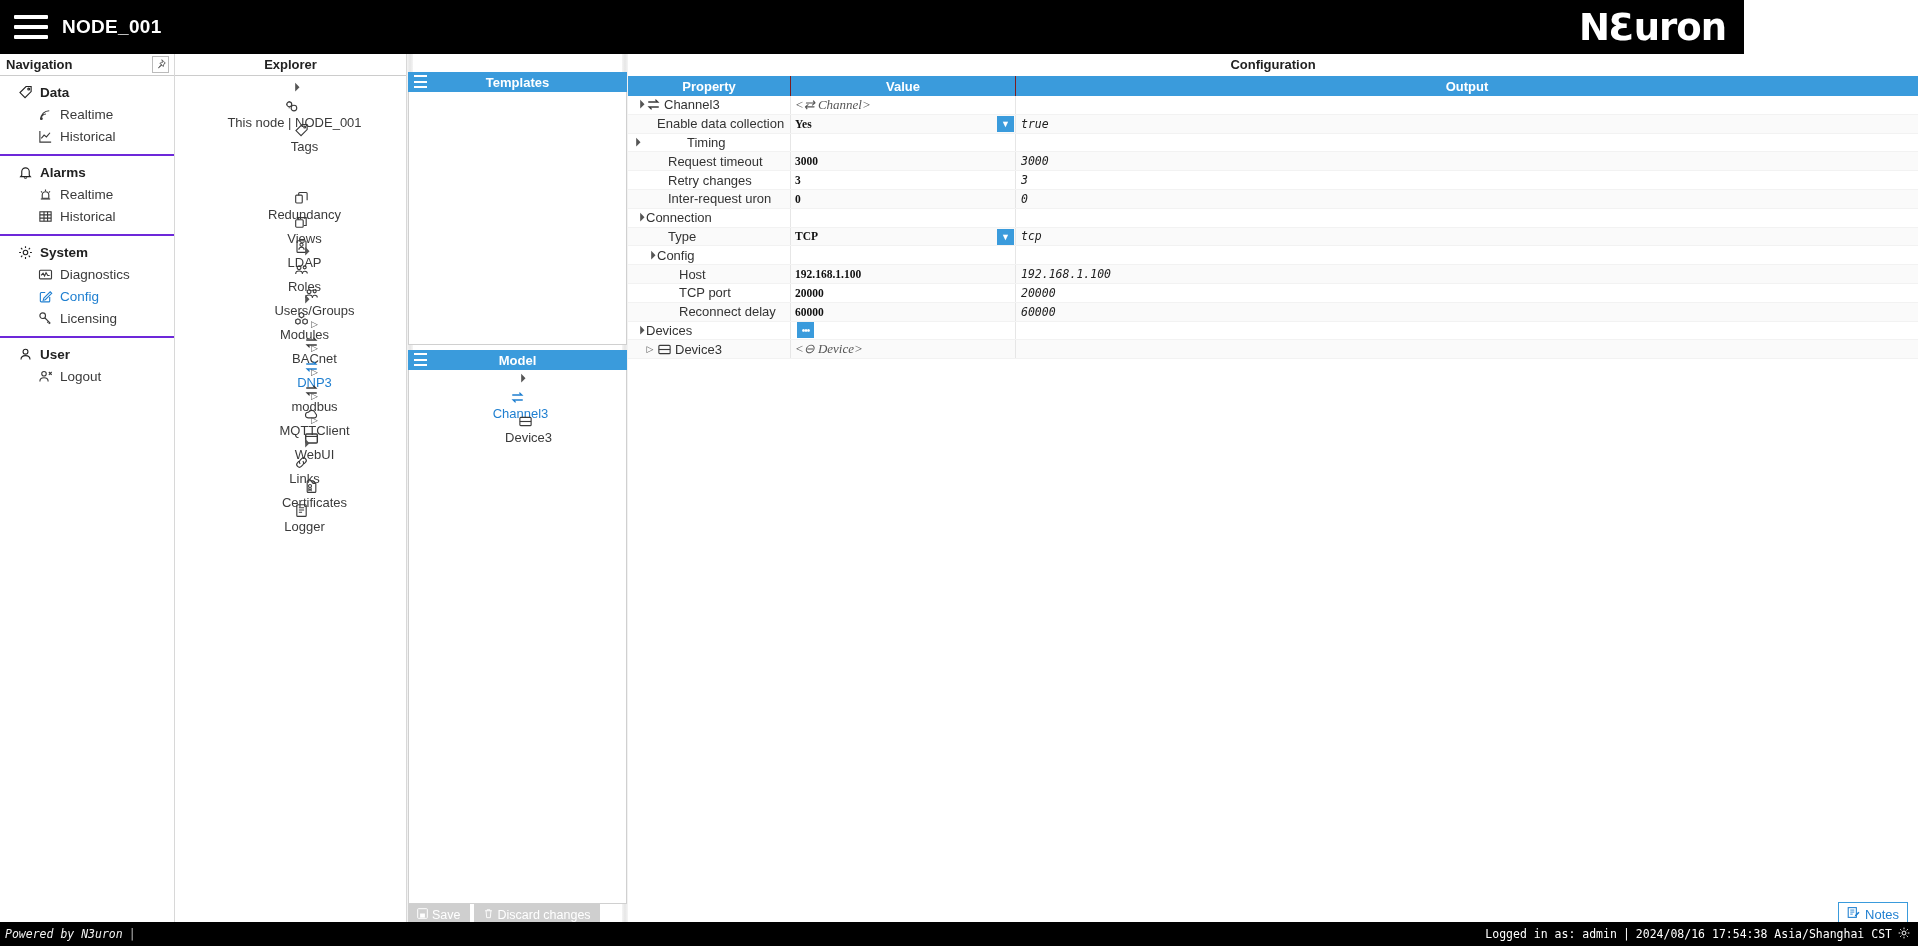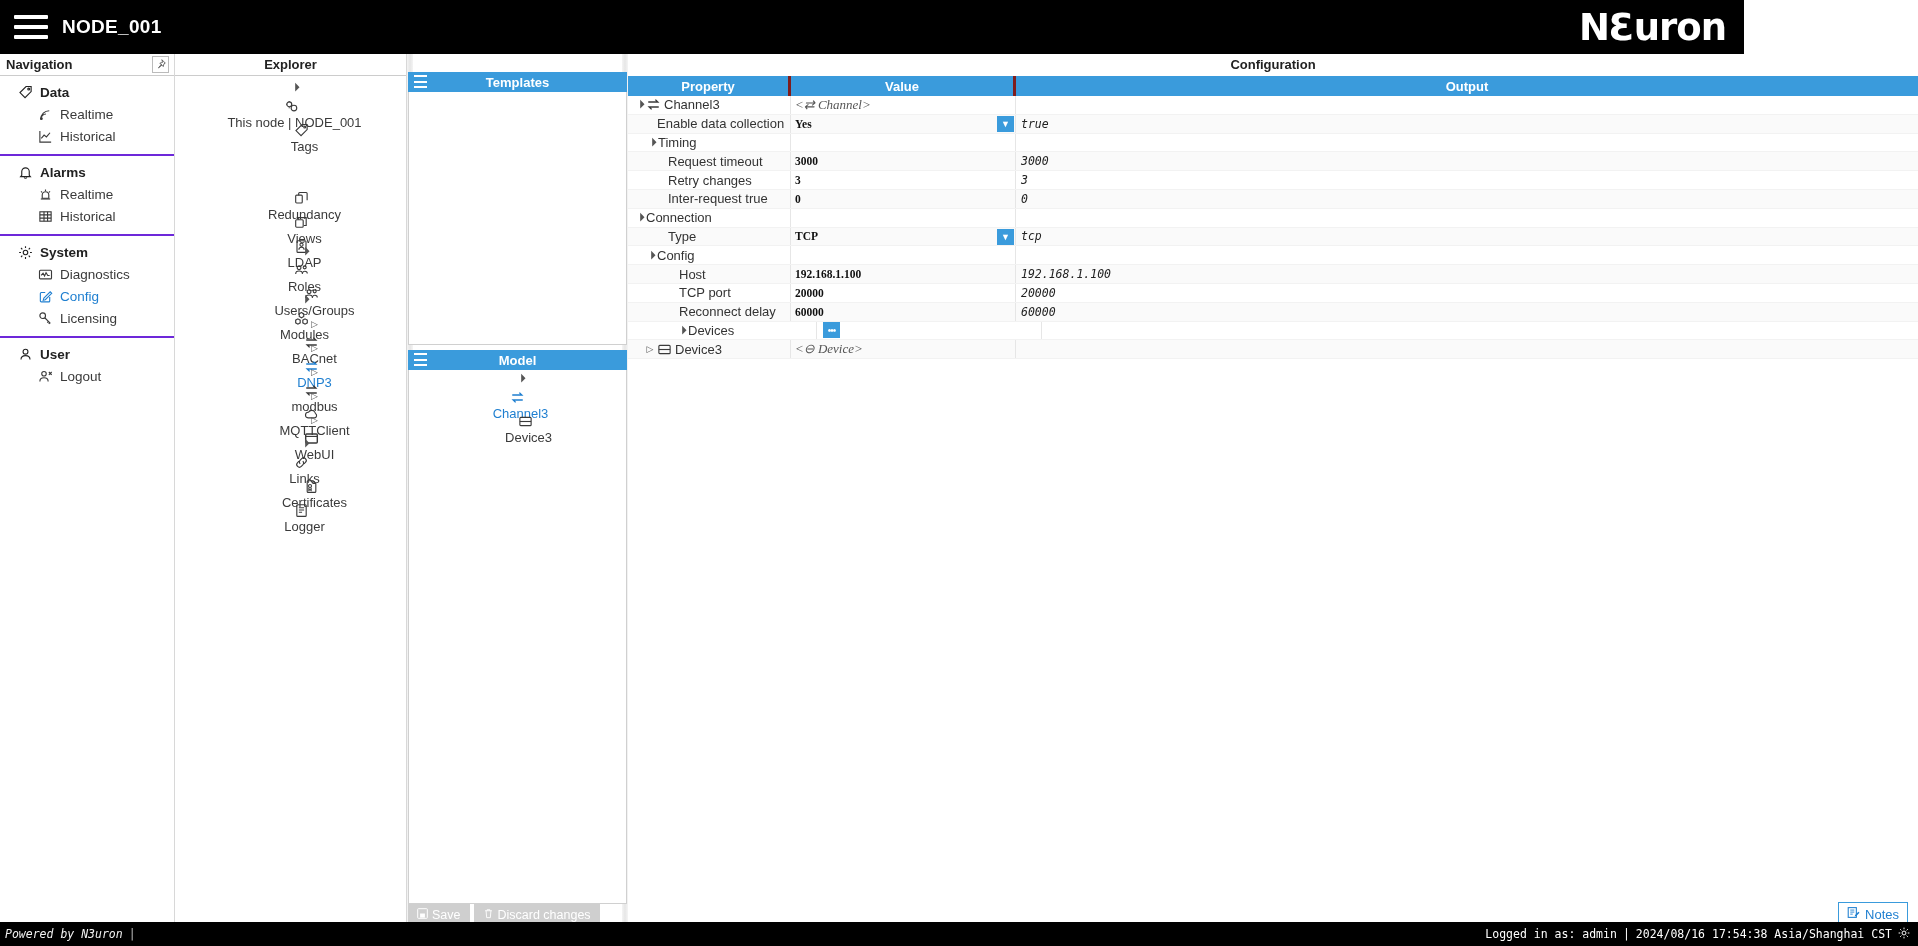--- a/index.html
+++ b/index.html
@@ -74,21 +74,21 @@
      display: flex; flex-direction: column; justify-content: space-between; cursor: pointer; }
   .tm-head .burger i { display: block; height: 2px; background: #fff; }
   .tm-body { border: 1px solid #d0d0d0; border-top: none; background: #fff; }
   .templates-body { height: 253px; }
   .model-body { height: 534px; padding-top: 4px; }
 
   
   .config { position: absolute; left: 628px; top: 54px; right: 0; height: 880px; background: #fff; }
   .config-title { height: 22px; line-height: 22px; text-align: center; font-weight: bold; font-size: 13px; color: #222; }
   .grid-head { display: flex; height: 20px; background: #3a9bdc; color: #fff; font-weight: bold; font-size: 13px; }
-  .gh { display: flex; align-items: center; justify-content: center; border-right: 3px solid #7f1d1d; }
+  .gh { display: flex; align-items: center; justify-content: center; border-right: 1px solid #7f1d1d; }
   .col-prop { width: 163px; flex: 0 0 163px; }
   .col-val  { width: 225px; flex: 0 0 225px; }
   .col-out  { flex: 1 1 auto; border-right: none; }
   .rows { font-size: 13px; }
   .row { display: flex; height: 18.8px; align-items: center; border-bottom: 1px solid #f2f2f2; }
   .row:nth-child(even) { background: #fafafa; }
   .cell-prop { width: 163px; flex: 0 0 163px; display: flex; align-items: center;
       border-right: 1px solid #e6e6e6; height: 100%; overflow: hidden; white-space: nowrap; }
   .cell-val { width: 225px; flex: 0 0 225px; height: 100%; display: flex; align-items: center;
       border-right: 1px solid #e6e6e6; position: relative; padding-left: 4px;
@@ -526,21 +526,21 @@
         </div>
         <div class="cell-val">
           <span>Yes</span>
           <span class="dd">▼</span>
         </div>
         <div class="cell-out">
           <span>true</span>
         </div>
       </div>
       <div class="row">
-        <div class="cell-prop" style="padding-left: 16px;">
+        <div class="cell-prop" style="padding-left: 0; gap: 45px;">
           <span class="arrow open"></span>
           <span>Timing</span>
         </div>
         <div class="cell-val">
           <span></span>
         </div>
         <div class="cell-out">
           <span></span>
         </div>
       </div>
@@ -564,21 +564,21 @@
         <div class="cell-val">
           <span>3</span>
         </div>
         <div class="cell-out">
           <span>3</span>
         </div>
       </div>
       <div class="row">
         <div class="cell-prop" style="padding-left: 26px;">
           <span class="arrow"></span>
-          <span>Inter-request true</span>
+          <span>Inter-request uron</span>
         </div>
         <div class="cell-val">
           <span>0</span>
         </div>
         <div class="cell-out">
           <span>0</span>
         </div>
       </div>
       <div class="row">
         <div class="cell-prop" style="padding-left: 4px;">
@@ -647,21 +647,21 @@
           <span>Reconnect delay</span>
         </div>
         <div class="cell-val">
           <span>60000</span>
         </div>
         <div class="cell-out">
           <span>60000</span>
         </div>
       </div>
       <div class="row">
-        <div class="cell-prop" style="padding-left: 20px; margin-left: 26px;">
+        <div class="cell-prop" style="padding-left: 4px;">
           <span class="arrow open"></span>
           <span>Devices</span>
         </div>
         <div class="cell-val">
           <span class="ellipsis-btn">•••</span>
         </div>
         <div class="cell-out">
           <span></span>
         </div>
       </div>

